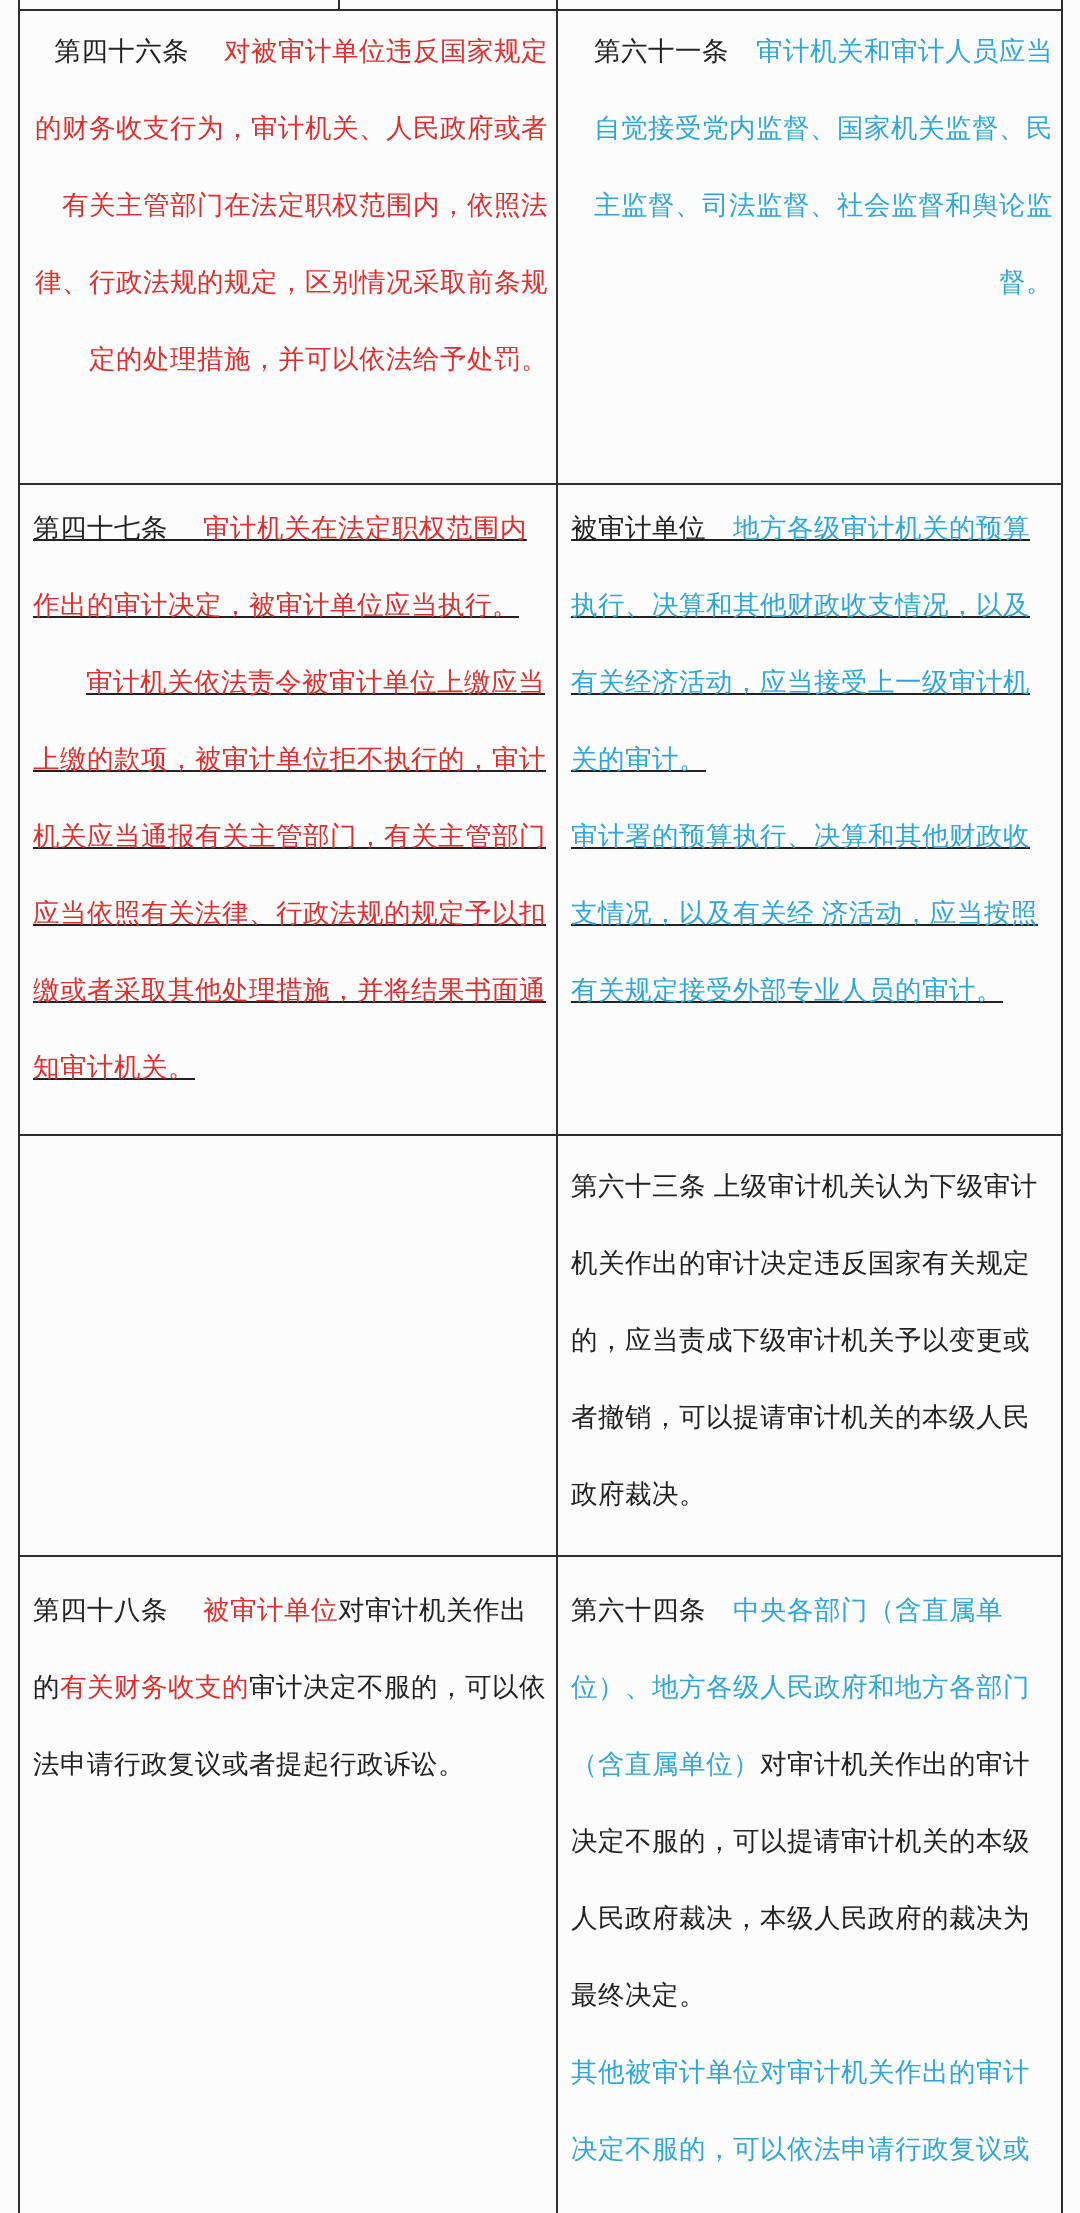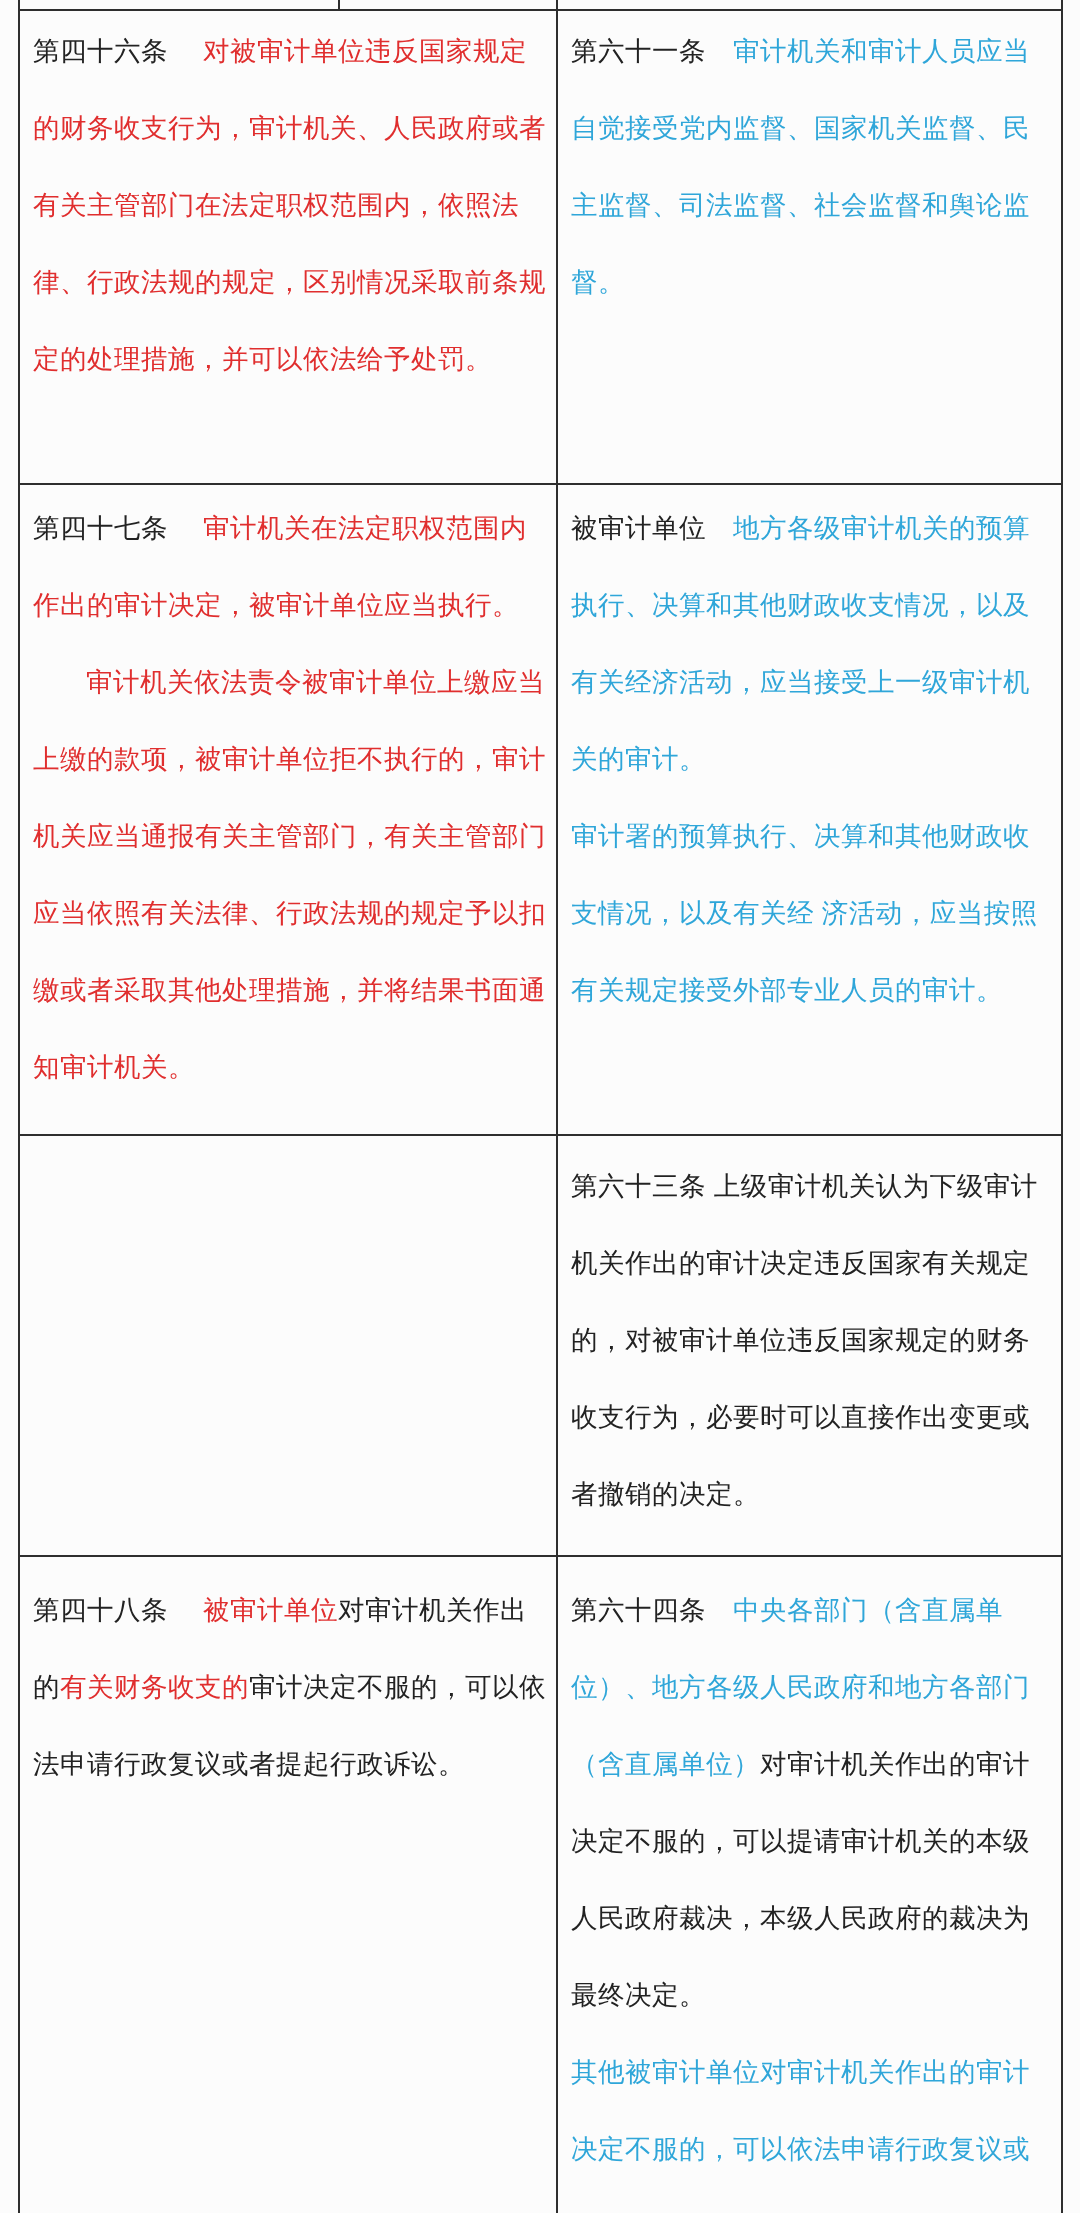--- a/index.html
+++ b/index.html
@@ -21,22 +21,22 @@
   .cell p { margin: 0; padding: 0; }
   .para.indent { text-indent: 2em; }
   .seg-k { color: var(--k, #222); }
   .seg-r { color: var(--r, #e02e2e); }
   .seg-b { color: var(--b, #2fa6d9); }
 
   
   .col-l { left: 20px;  width: 536px; padding: 0 8px 0 13px; box-sizing: border-box; }
   .col-r { left: 558px; width: 503px; padding: 6px 8px 0 13px; box-sizing: border-box; }
   
-  .row-1 { top: 11px;   height: 404px; padding-top: 2px; }
-  .row-2 { top: 485px;  height: 649px; padding-top: 5px; }
+  .row-1 { top: 11px;   height: 404px; padding-top: 2px; text-align: right; }
+  .row-2 { top: 485px;  height: 649px; padding-top: 5px; text-decoration: underline; }
   .row-3 { top: 1136px; height: 419px; padding-top: 12px; }
   .row-4 { top: 1557px; height: 656px; padding-top: 15px; }
 </style>
 </head>
 <body>
 
 <div class="line" style="left:18px; top:0; width:2px; height:2213px;"></div>
 <div class="line" style="left:556px; top:0; width:2px; height:2213px;"></div>
 <div class="line" style="left:1061px; top:0; width:2px; height:2213px;"></div>
 <div class="line" style="left:18px; top:9px; width:1045px; height:2px;"></div>
@@ -56,21 +56,21 @@
   <p class="para"><span class="seg-k">第四十七条　 </span><span class="seg-r">审计机关在法定职权范围内作出的审计决定，被审计单位应当执行。</span></p>
   <p class="para indent"><span class="seg-r">审计机关依法责令被审计单位上缴应当上缴的款项，被审计单位拒不执行的，审计机关应当通报有关主管部门，有关主管部门应当依照有关法律、行政法规的规定予以扣缴或者采取其他处理措施，并将结果书面通知审计机关。</span></p>
 </div>
 <div class="cell col-r row-2">
   <p class="para"><span class="seg-k">被审计单位　</span><span class="seg-b">地方各级审计机关的预算执行、决算和其他财政收支情况，以及有关经济活动，应当接受上一级审计机关的审计。</span></p>
   <p class="para"><span class="seg-b">审计署的预算执行、决算和其他财政收支情况，以及有关经 济活动，应当按照有关规定接受外部专业人员的审计。</span></p>
 </div>
 
 <div class="cell col-l row-3"></div>
 <div class="cell col-r row-3">
-  <p class="para"><span class="seg-k">第六十三条 上级审计机关认为下级审计机关作出的审计决定违反国家有关规定的，对被审计单位违反国家规定的财务收支行为，必要时可以直接作出变更或者撤销的决定。</span></p>
+  <p class="para"><span class="seg-k">第六十三条 上级审计机关认为下级审计机关作出的审计决定违反国家有关规定的，应当责成下级审计机关予以变更或者撤销，可以提请审计机关的本级人民政府裁决。</span></p>
 </div>
 
 <div class="cell col-l row-4">
   <p class="para"><span class="seg-k">第四十八条　 </span><span class="seg-r">被审计单位</span><span class="seg-k">对审计机关作出的</span><span class="seg-r">有关财务收支的</span><span class="seg-k">审计决定不服的，可以依法申请行政复议或者提起行政诉讼。</span></p>
 </div>
 <div class="cell col-r row-4">
   <p class="para"><span class="seg-k">第六十四条　</span><span class="seg-b">中央各部门（含直属单位）、地方各级人民政府和地方各部门（含直属单位）</span><span class="seg-k">对审计机关作出的审计决定不服的，可以提请审计机关的本级人民政府裁决，本级人民政府的裁决为最终决定。</span></p>
   <p class="para"><span class="seg-b">其他被审计单位对审计机关作出的审计决定不服的，可以依法申请行政复议或者提起行政诉讼。</span></p>
 </div>
 

